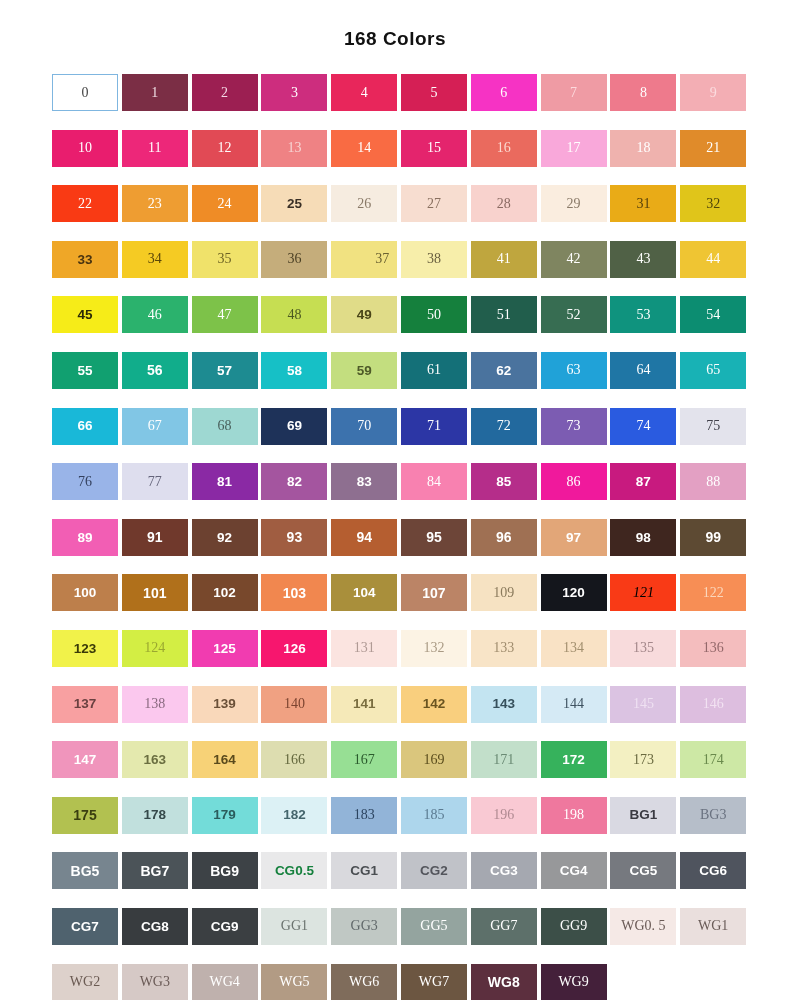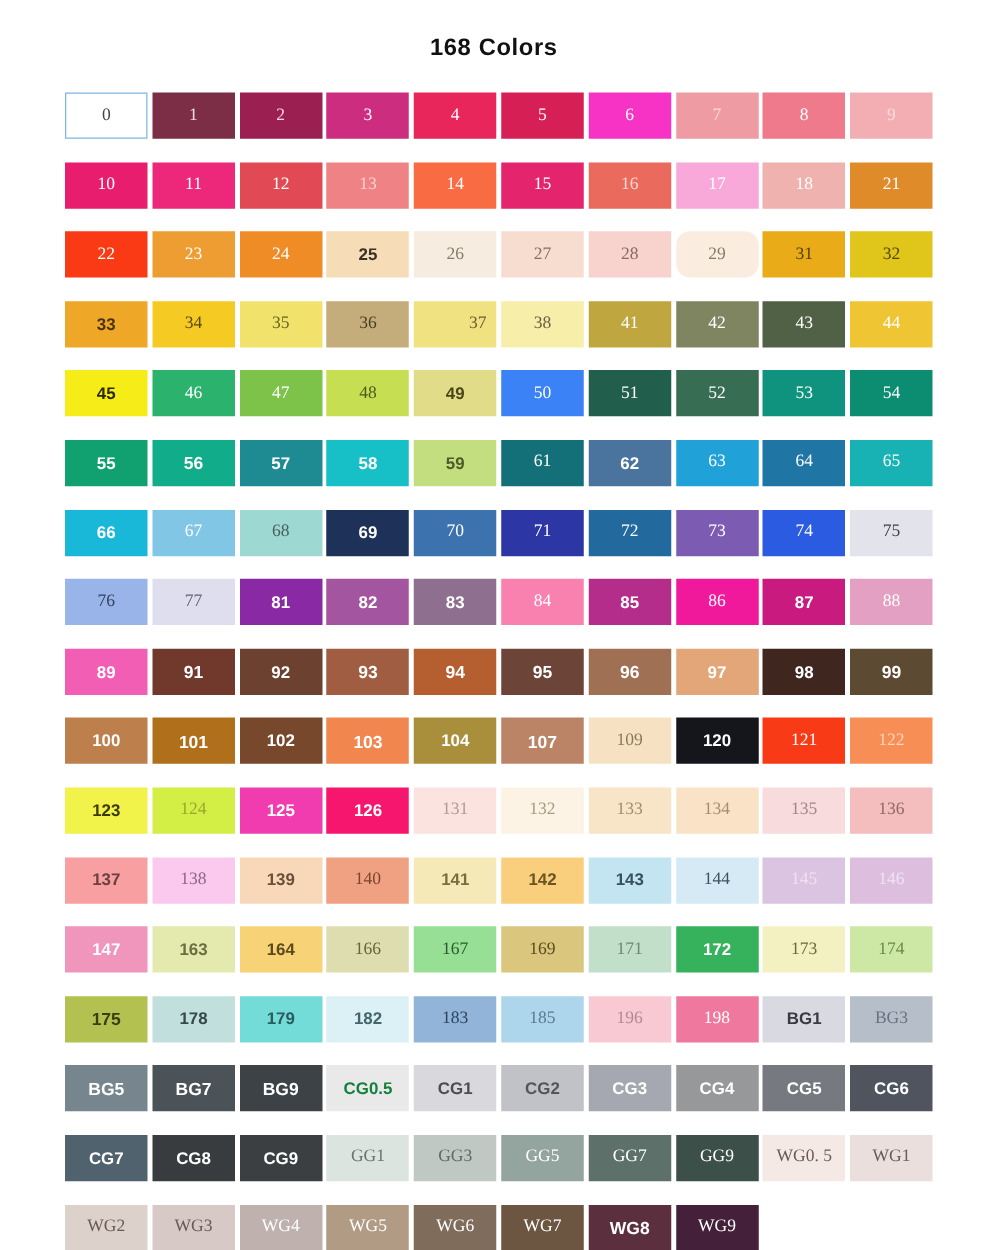--- a/index.html
+++ b/index.html
@@ -161,21 +161,21 @@
       </div>
       <div class="swatch" style="background: rgb(246, 236, 224); color: rgb(138, 122, 104);">
         <span class="lbl">26</span>
       </div>
       <div class="swatch" style="background: rgb(247, 221, 208); color: rgb(138, 112, 96);">
         <span class="lbl">27</span>
       </div>
       <div class="swatch" style="background: rgb(248, 210, 205); color: rgb(138, 106, 98);">
         <span class="lbl">28</span>
       </div>
-      <div class="swatch" style="background: rgb(250, 237, 223); color: rgb(138, 122, 104); border-radius: 11px;">
+      <div class="swatch" style="background: rgb(250, 237, 223); color: rgb(138, 122, 104);">
         <span class="lbl">29</span>
       </div>
       <div class="swatch" style="background: rgb(233, 171, 23); color: rgb(85, 63, 11);">
         <span class="lbl">31</span>
       </div>
       <div class="swatch" style="background: rgb(224, 197, 26); color: rgb(81, 71, 10);">
         <span class="lbl">32</span>
       </div>
       <div class="swatch bold sans" style="background: rgb(239, 167, 39); color: rgb(74, 52, 16);">
         <span class="lbl">33</span>
@@ -215,21 +215,21 @@
       </div>
       <div class="swatch" style="background: rgb(125, 194, 73); color: rgb(255, 255, 255);">
         <span class="lbl">47</span>
       </div>
       <div class="swatch" style="background: rgb(198, 222, 82); color: rgb(76, 90, 32);">
         <span class="lbl">48</span>
       </div>
       <div class="swatch bold sans" style="background: rgb(224, 220, 136); color: rgb(74, 69, 24);">
         <span class="lbl">49</span>
       </div>
-      <div class="swatch" style="background: #3b82f6; color: rgb(255, 255, 255);">
+      <div class="swatch" style="background: #15803d; color: rgb(255, 255, 255);">
         <span class="lbl">50</span>
       </div>
       <div class="swatch" style="background: rgb(33, 94, 76); color: rgb(255, 255, 255);">
         <span class="lbl">51</span>
       </div>
       <div class="swatch" style="background: rgb(55, 109, 82); color: rgb(255, 255, 255);">
         <span class="lbl">52</span>
       </div>
       <div class="swatch" style="background: rgb(15, 147, 126); color: rgb(255, 255, 255);">
         <span class="lbl">53</span>
@@ -374,21 +374,21 @@
       </div>
       <div class="swatch bold" style="background: rgb(187, 132, 102); color: rgb(255, 255, 255);">
         <span class="lbl">107</span>
       </div>
       <div class="swatch" style="background: rgb(246, 226, 194); color: rgb(138, 122, 92);">
         <span class="lbl">109</span>
       </div>
       <div class="swatch bold sans" style="background: rgb(20, 22, 28); color: rgb(255, 255, 255);">
         <span class="lbl">120</span>
       </div>
-      <div class="swatch" style="background: rgb(249, 58, 22); color: #ffffff;">
+      <div class="swatch" style="background: rgb(249, 58, 22); color: #000000; font-style: italic;">
         <span class="lbl">121</span>
       </div>
       <div class="swatch" style="background: rgb(247, 142, 85); color: rgb(251, 215, 188);">
         <span class="lbl">122</span>
       </div>
       <div class="swatch bold sans" style="background: rgb(241, 242, 74); color: rgb(58, 58, 8);">
         <span class="lbl">123</span>
       </div>
       <div class="swatch" style="background: rgb(211, 238, 68); color: rgb(154, 168, 48);">
         <span class="lbl">124</span>

